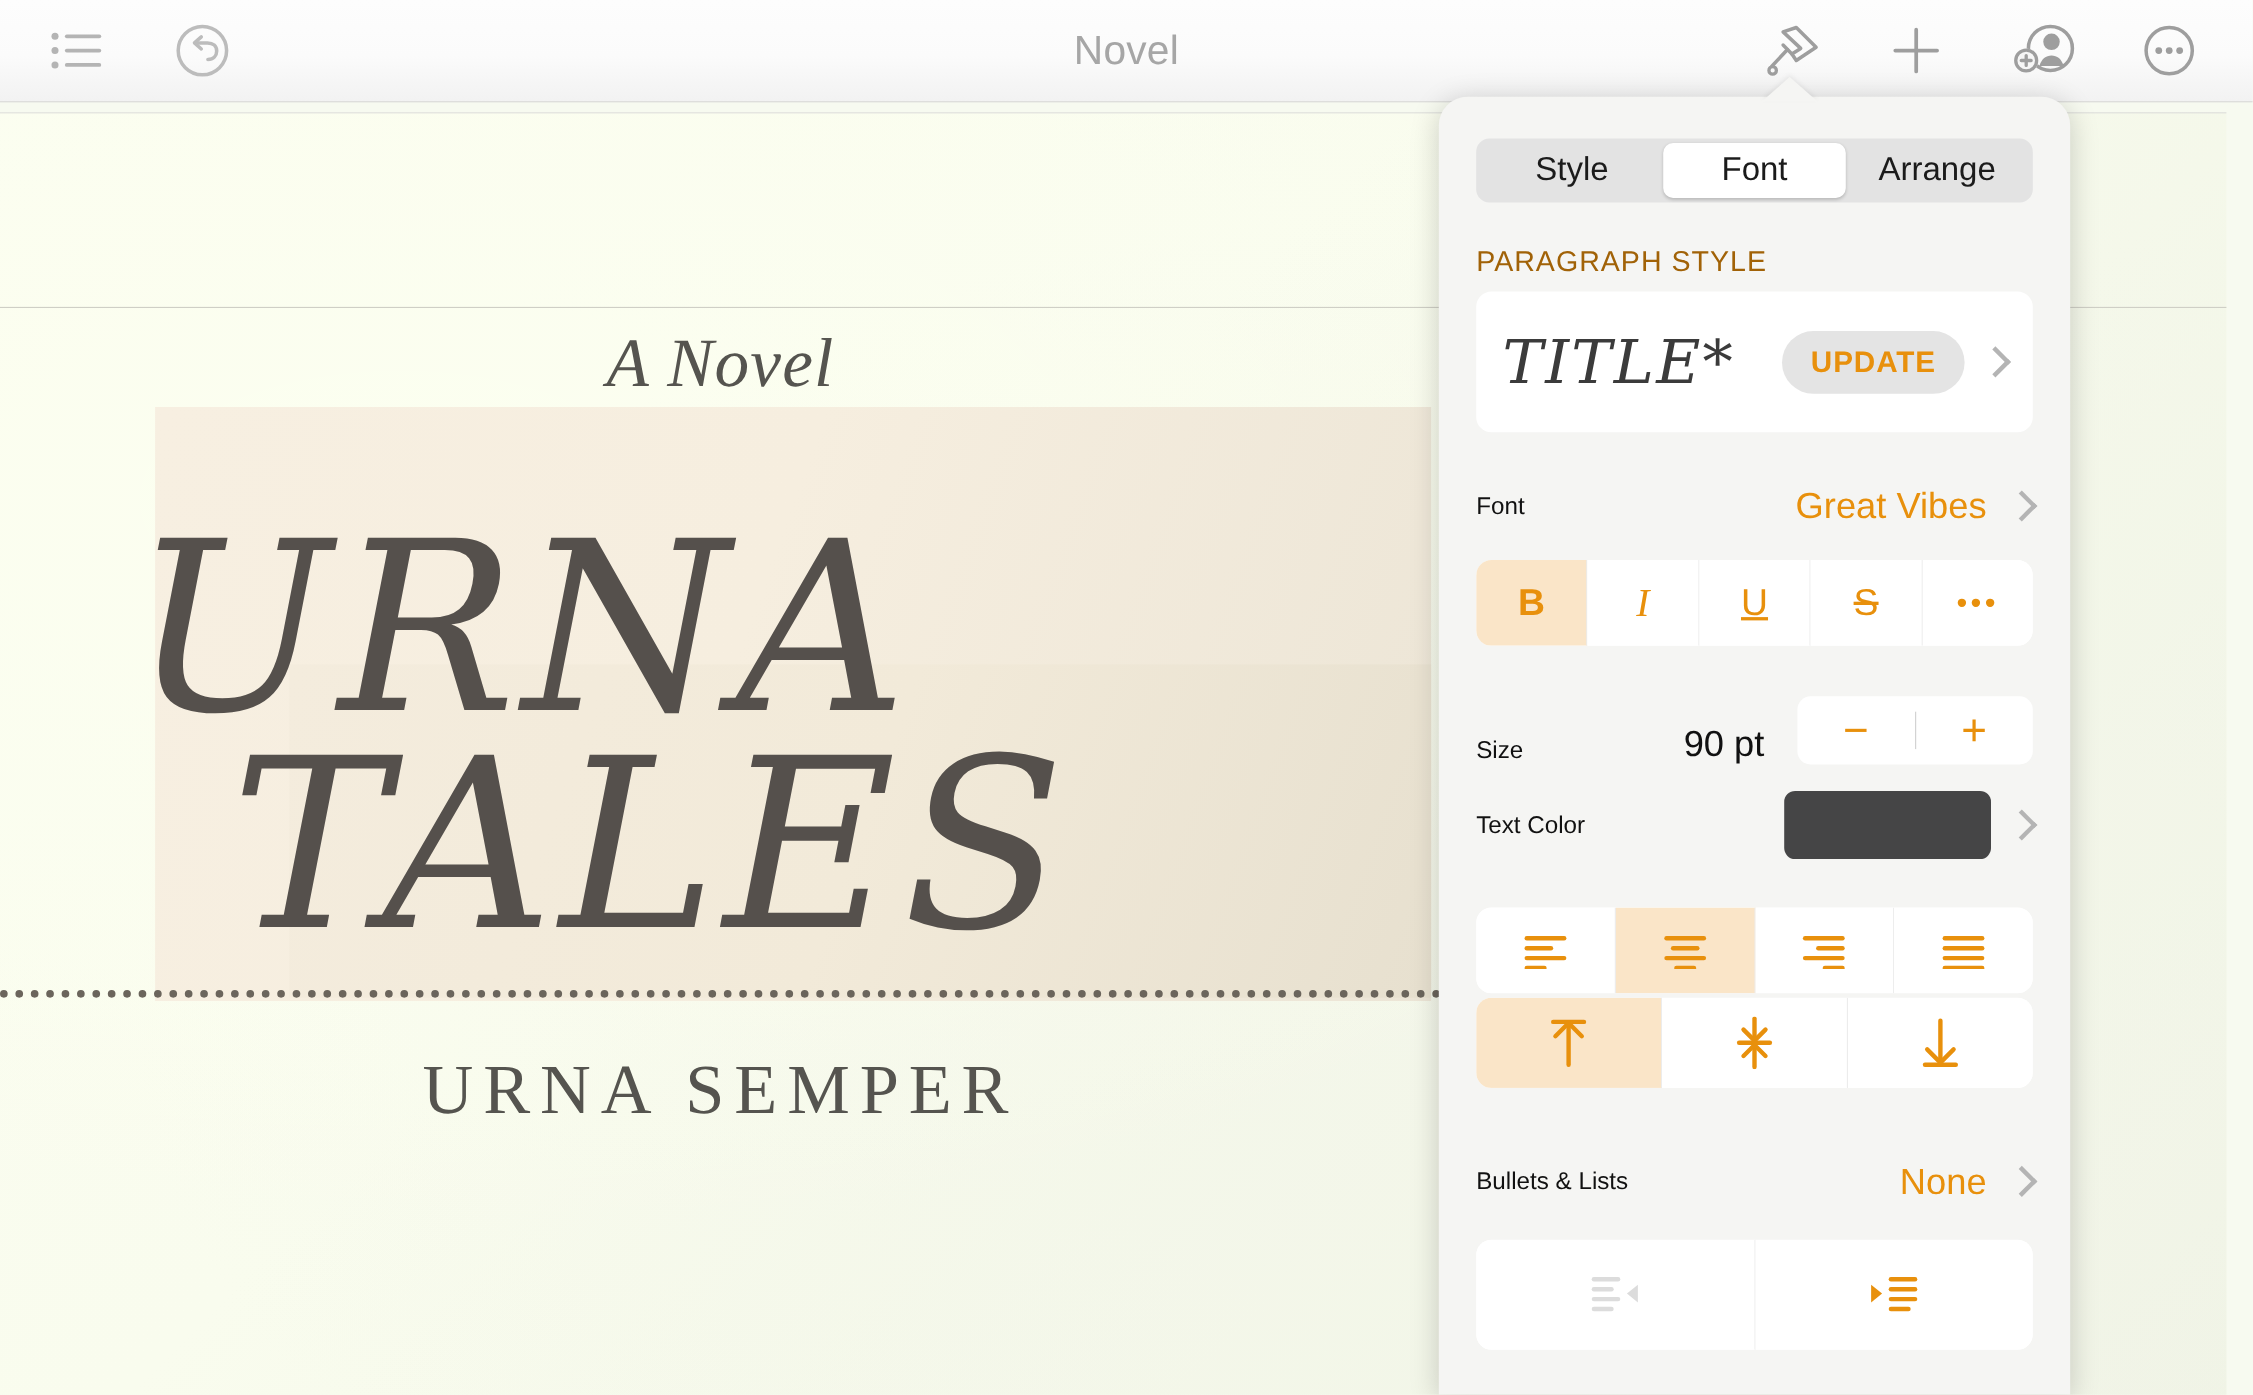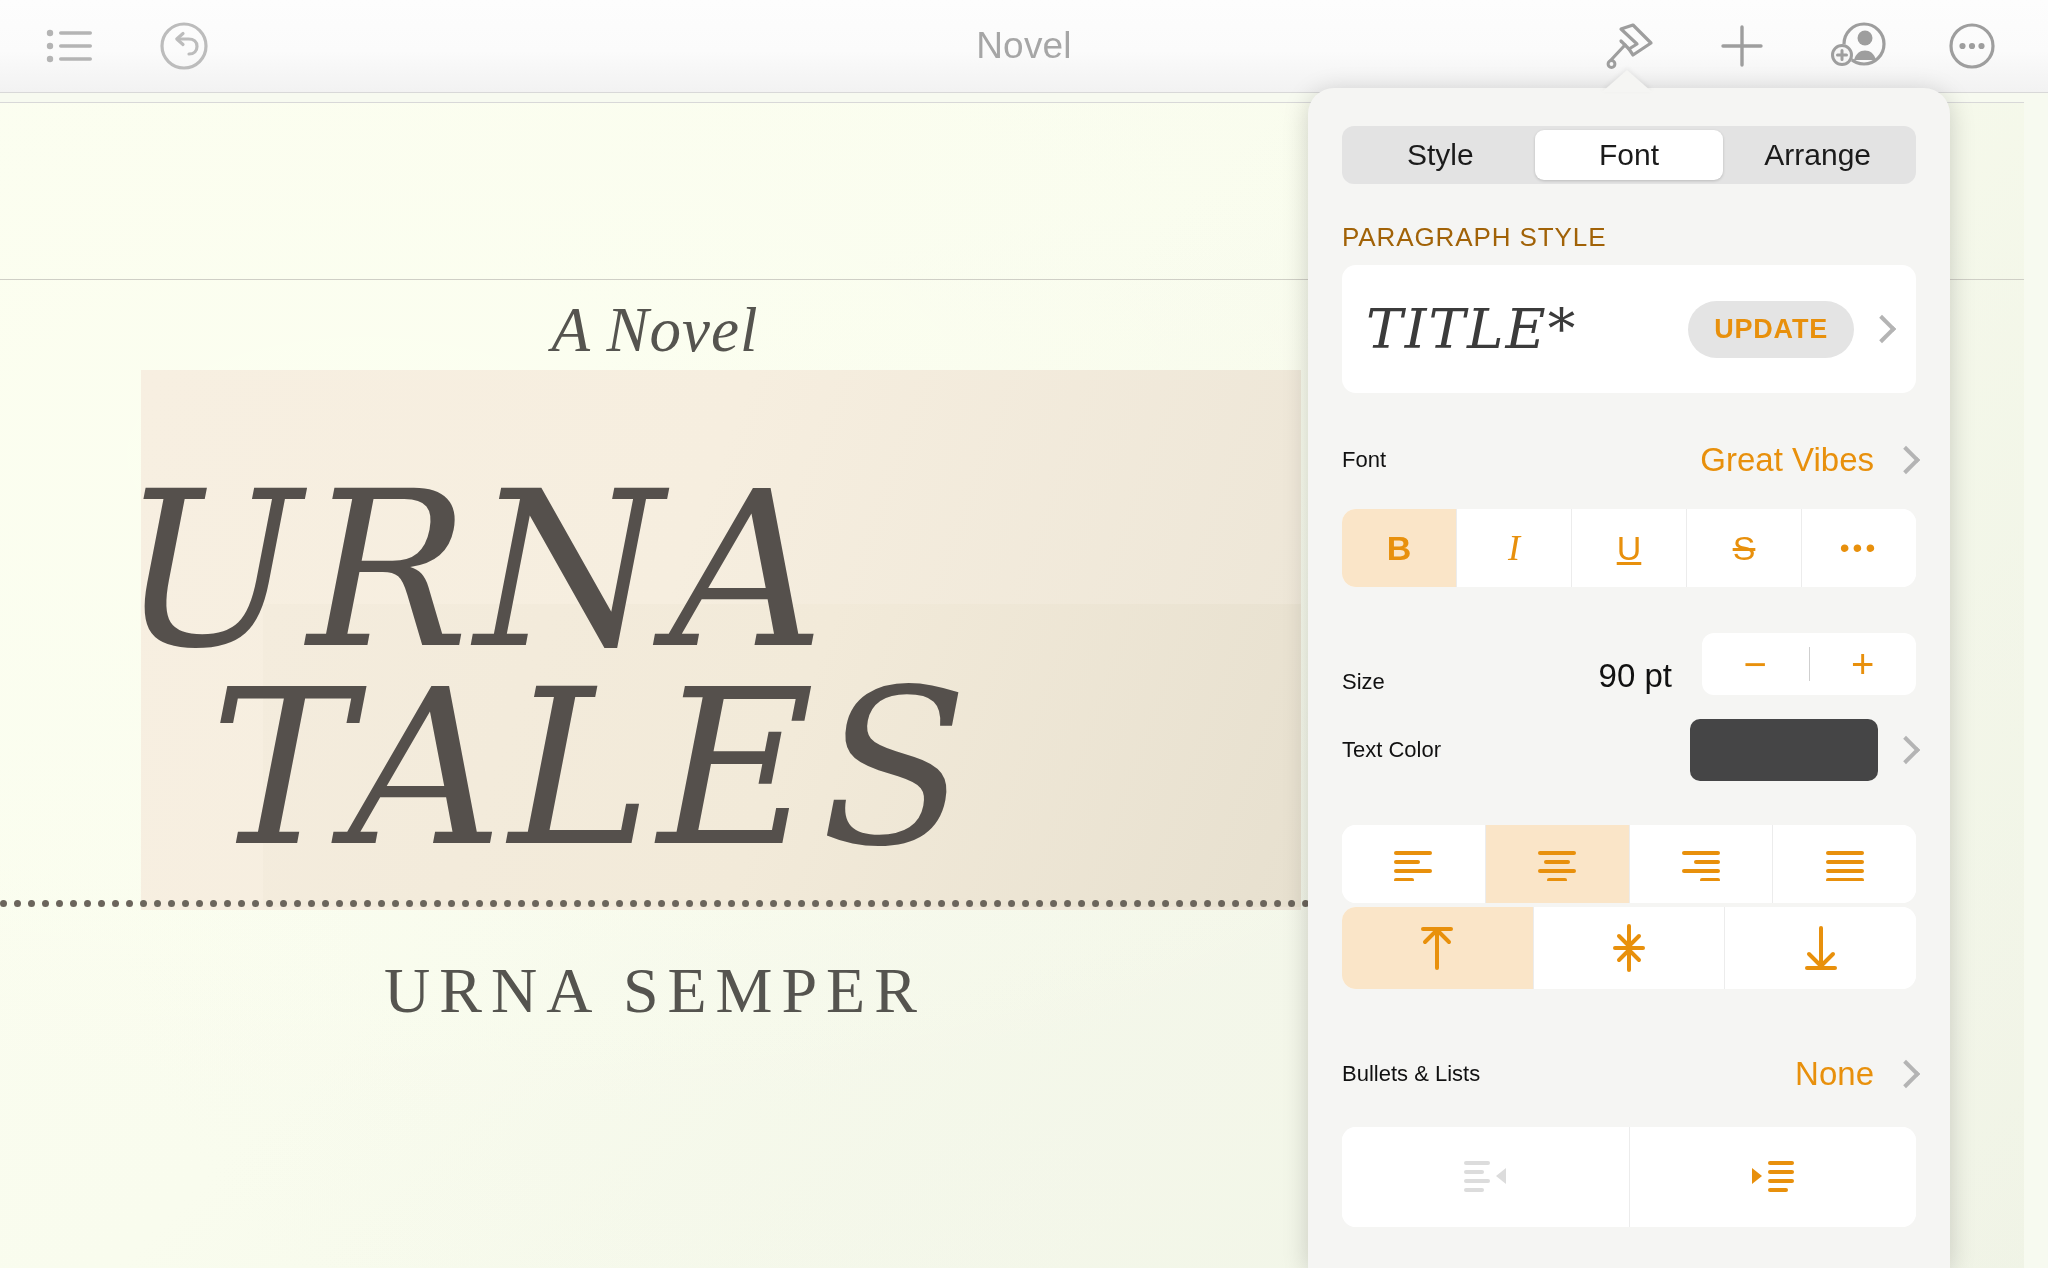--- a/index.html
+++ b/index.html
@@ -134,21 +134,21 @@
     font-size: 64px;
     letter-spacing: 9px;
     color: #55544f;
   }
 
   
   .panel {
     position: absolute;
     top: 88px;
     left: 1308px;
-    width: 642px;
+    width: 574px;
     height: 1180px;
     background: #f5f5f3;
     border-radius: 26px 26px 0 0;
     box-shadow: 0 4px 26px rgba(0,0,0,.18);
     z-index: 60;
     overflow: hidden;
   }
   .panel-arrow {
     position: absolute;
     top: 70px;

